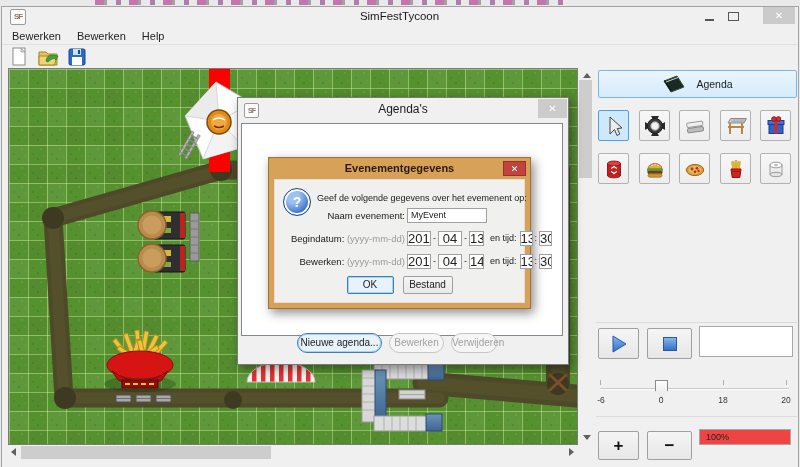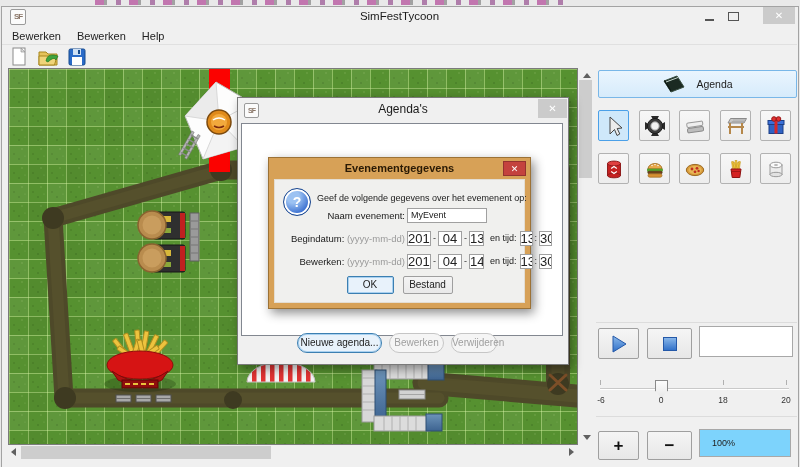--- a/index.html
+++ b/index.html
@@ -49,22 +49,22 @@
   #play-btn{left:598px;top:328px;width:39px;height:29px;}
   #stop-btn{left:647px;top:328px;width:43px;height:29px;}
   #transport-display{left:699px;top:326px;width:92px;height:29px;background:#fff;border:1px solid #a8a8a8;}
   #slider-track{left:600px;top:388px;width:189px;height:1px;background:#c9c9c9;border-bottom:1px solid #fff;}
   .slider-tick{top:380px;width:1px;height:5px;background:#b0b0b0;}
   #slider-thumb{left:655px;top:380px;width:11px;height:16px;background:linear-gradient(#fdfdfd,#e8e8e8);border:1px solid #8a8a8a;
     clip-path:polygon(0 0,100% 0,100% 58%,50% 100%,0 58%);}
   .slider-label{top:395px;font-size:8.5px;color:#333;transform:translateX(-50%);}
   #zoom-plus{left:598px;top:431px;width:39px;height:27px;font-size:17px;font-weight:bold;color:#111;}
   #zoom-minus{left:647px;top:431px;width:43px;height:27px;font-size:17px;font-weight:bold;color:#111;}
-  #zoom-box{left:699px;top:429px;width:92px;height:28px;background:#7dd3fc;border:1px solid #a8a8a8;font-size:9px;color:#222;
-    display:flex;align-items:center;padding-left:12px;box-sizing:border-box;}
+  #zoom-box{left:699px;top:429px;width:92px;height:16px;background:#ef4444;border:1px solid #a8a8a8;font-size:9px;color:#222;
+    display:flex;align-items:center;padding-left:6px;box-sizing:border-box;}
   
   #agenda-dialog{left:237px;top:97px;width:330px;height:266px;background:#f0f0f0;border:1px solid #7a7a7a;
     box-shadow:3px 4px 10px rgba(0,0,0,.4);z-index:10;}
   #ad-titlebar{left:0;top:0;right:0;height:20px;}
   #ad-icon{left:6px;top:5px;width:13px;height:13px;border:1px solid #9a9a9a;background:#fbfbfb;border-radius:2px;
     font-size:7px;font-weight:bold;color:#8a7668;text-align:center;line-height:13px;letter-spacing:-1px;}
   #ad-title{left:0;right:0;top:4px;text-align:center;font-size:12px;color:#1a1a1a;}
   #ad-close{right:1px;top:1px;width:29px;height:19px;background:#cbcbcb;color:#fff;font-size:10px;text-align:center;line-height:19px;}
   #ad-list{left:3px;top:25px;width:320px;height:211px;background:#fff;border:1px solid #828790;}
   .ad-btn{top:235px;height:20px;font-size:10px;color:#222;text-align:center;line-height:18px;

